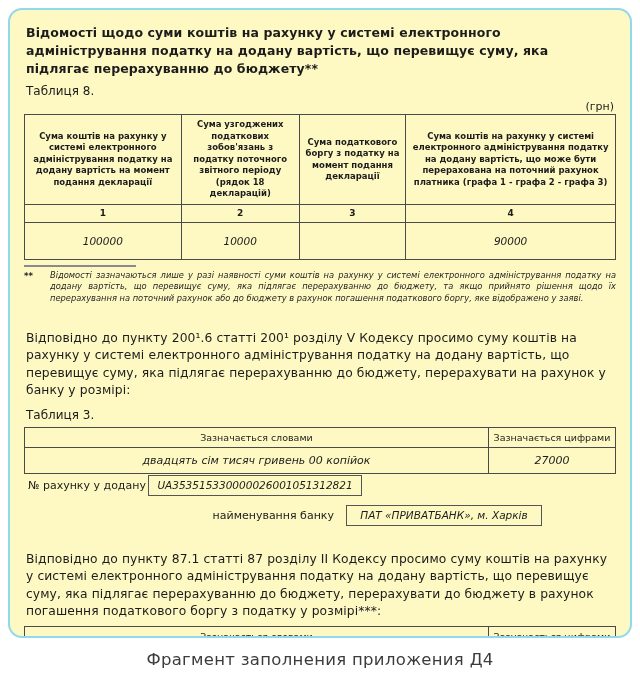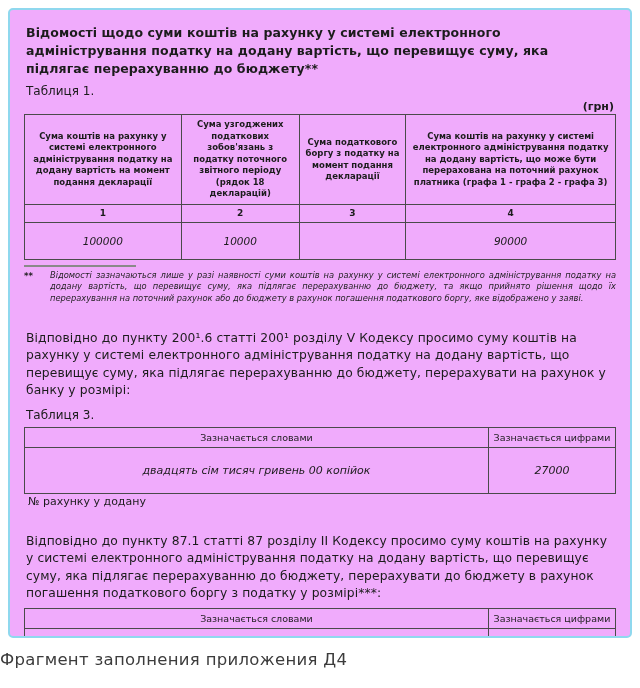--- a/index.html
+++ b/index.html
@@ -12,74 +12,74 @@
   body{
     background:#ffffff;
     font-family:"DejaVu Sans","Liberation Sans",sans-serif;
     color:var(--ink);
     overflow:hidden;
   }
   .frame{
     position:absolute;
     left:8px;top:8px;width:624px;height:630px;
     border:2px solid var(--frame-border);
-    border-radius:5px;
+    border-radius:14px;
     padding:12px 14px 10px 14px;
     overflow:hidden;
-    background:#f0abfc;
+    background:#fef9c3;
   }
   .doc-title{
     font-size:12.5px;font-weight:bold;line-height:1.45;
     letter-spacing:.1px;margin:2px 2px 6px 2px;
   }
   .tbl-label{font-size:12px;margin:4px 2px 0 2px;}
-  .grn{font-size:11px;text-align:right;margin:2px 2px 1px 0;font-weight:bold;}
+  .grn{font-size:11px;text-align:right;margin:2px 2px 1px 0;}
   table{width:100%;border-collapse:collapse;table-layout:fixed;}
   td,th{border:1px solid var(--line);vertical-align:middle;}
   
   .t2 th{font-size:8.5px;font-weight:bold;text-align:center;padding:4px 5px;line-height:1.35;}
   .t2 .num td{font-size:9px;font-weight:bold;text-align:center;padding:2px;height:18px;}
   .t2 .val td{font-size:10.5px;font-style:italic;text-align:center;padding:12px;height:21px;}
   .c1{width:26.5%;} .c2{width:20%;} .c3{width:18%;} .c4{width:35.5%;}
   
   .footnote{margin:5px 0 0 0;}
   .fn-rule{width:112px;border-top:2px solid #8a8a8a;margin:2px 0 3px 0;}
   .fn-body{display:flex;}
   .fn-marker{flex:0 0 26px;font-size:8.5px;font-weight:bold;font-style:italic;padding-top:1px;}
   .fn-text{font-size:8.3px;font-style:italic;line-height:1.42;text-align:justify;color:#1f1f1f;}
   .para{font-size:12.3px;line-height:1.42;margin:25px 2px 0 2px;letter-spacing:.1px;}
   
   .t34{margin-top:5px;}
   .t34 th{font-size:9.5px;font-weight:normal;text-align:center;padding:0;height:20px;}
-  .t34 td{font-size:11px;font-style:italic;text-align:center;padding:16px;height:22px;}
+  .t34 td{font-size:11px;font-style:italic;text-align:center;padding:6px;height:22px;}
   .colw{width:78.5%;} .cold{width:21.5%;}
   .account-row{display:flex;align-items:center;margin-top:1px;}
   .acc-label{flex:0 0 124px;font-size:11px;padding-left:4px;}
   .inp-box{
     border:1px solid #555;height:21px;display:flex;
     align-items:center;justify-content:center;
     font-size:10.5px;font-style:italic;
   }
   .acc-box{width:214px;}
   .bank-row{display:flex;align-items:center;justify-content:flex-end;margin:9px 74px 0 0;}
   .bank-label{font-size:11px;margin-right:12px;}
   .bank-box{width:196px;}
   .caption{
     position:absolute;left:0;top:650px;width:640px;
-    font-size:16.5px;color:#3c3c3c;letter-spacing:.3px;
+    text-align:center;font-size:16.5px;color:#3c3c3c;letter-spacing:.3px;
   }
 </style>
 </head>
 <body>
 
 <div class="frame">
 
   <p class="doc-title">Відомості щодо суми коштів на рахунку у системі електронного адміністрування податку на додану вартість, що перевищує суму, яка підлягає перерахуванню до бюджету**</p>
 
-  <div class="tbl-label">Таблиця 1.</div>
+  <div class="tbl-label">Таблиця 8.</div>
   <div class="grn">(грн)</div>
 
   <table class="t2">
     <colgroup>
         <col class="c1">
         <col class="c2">
         <col class="c3">
         <col class="c4">
       </colgroup>
     <tbody>
@@ -128,22 +128,27 @@
     </tr>
     <tr>
       <td>двадцять сім тисяч гривень 00 копійок</td>
       <td>27000</td>
     </tr>
   </tbody>
     </table>
 
   <div class="account-row">
     <span class="acc-label">№ рахунку у додану</span>
+    <span class="inp-box acc-box">UA353515330000026001051312821</span>
   </div>
 
+  <div class="bank-row">
+    <span class="bank-label">найменування банку</span>
+    <span class="inp-box bank-box">ПАТ «ПРИВАТБАНК», м. Харків</span>
+  </div>
 
   <p class="para">Відповідно до пункту 87.1 статті 87 розділу II Кодексу просимо суму коштів на рахунку у системі електронного адміністрування податку на додану вартість, що перевищує суму, яка підлягає перерахуванню до бюджету, перерахувати до бюджету в рахунок погашення податкового боргу з податку у розмірі***:</p>
 
 
   <table class="t34">
     <colgroup>
         <col class="colw">
         <col class="cold">
       </colgroup>
     <tbody>

